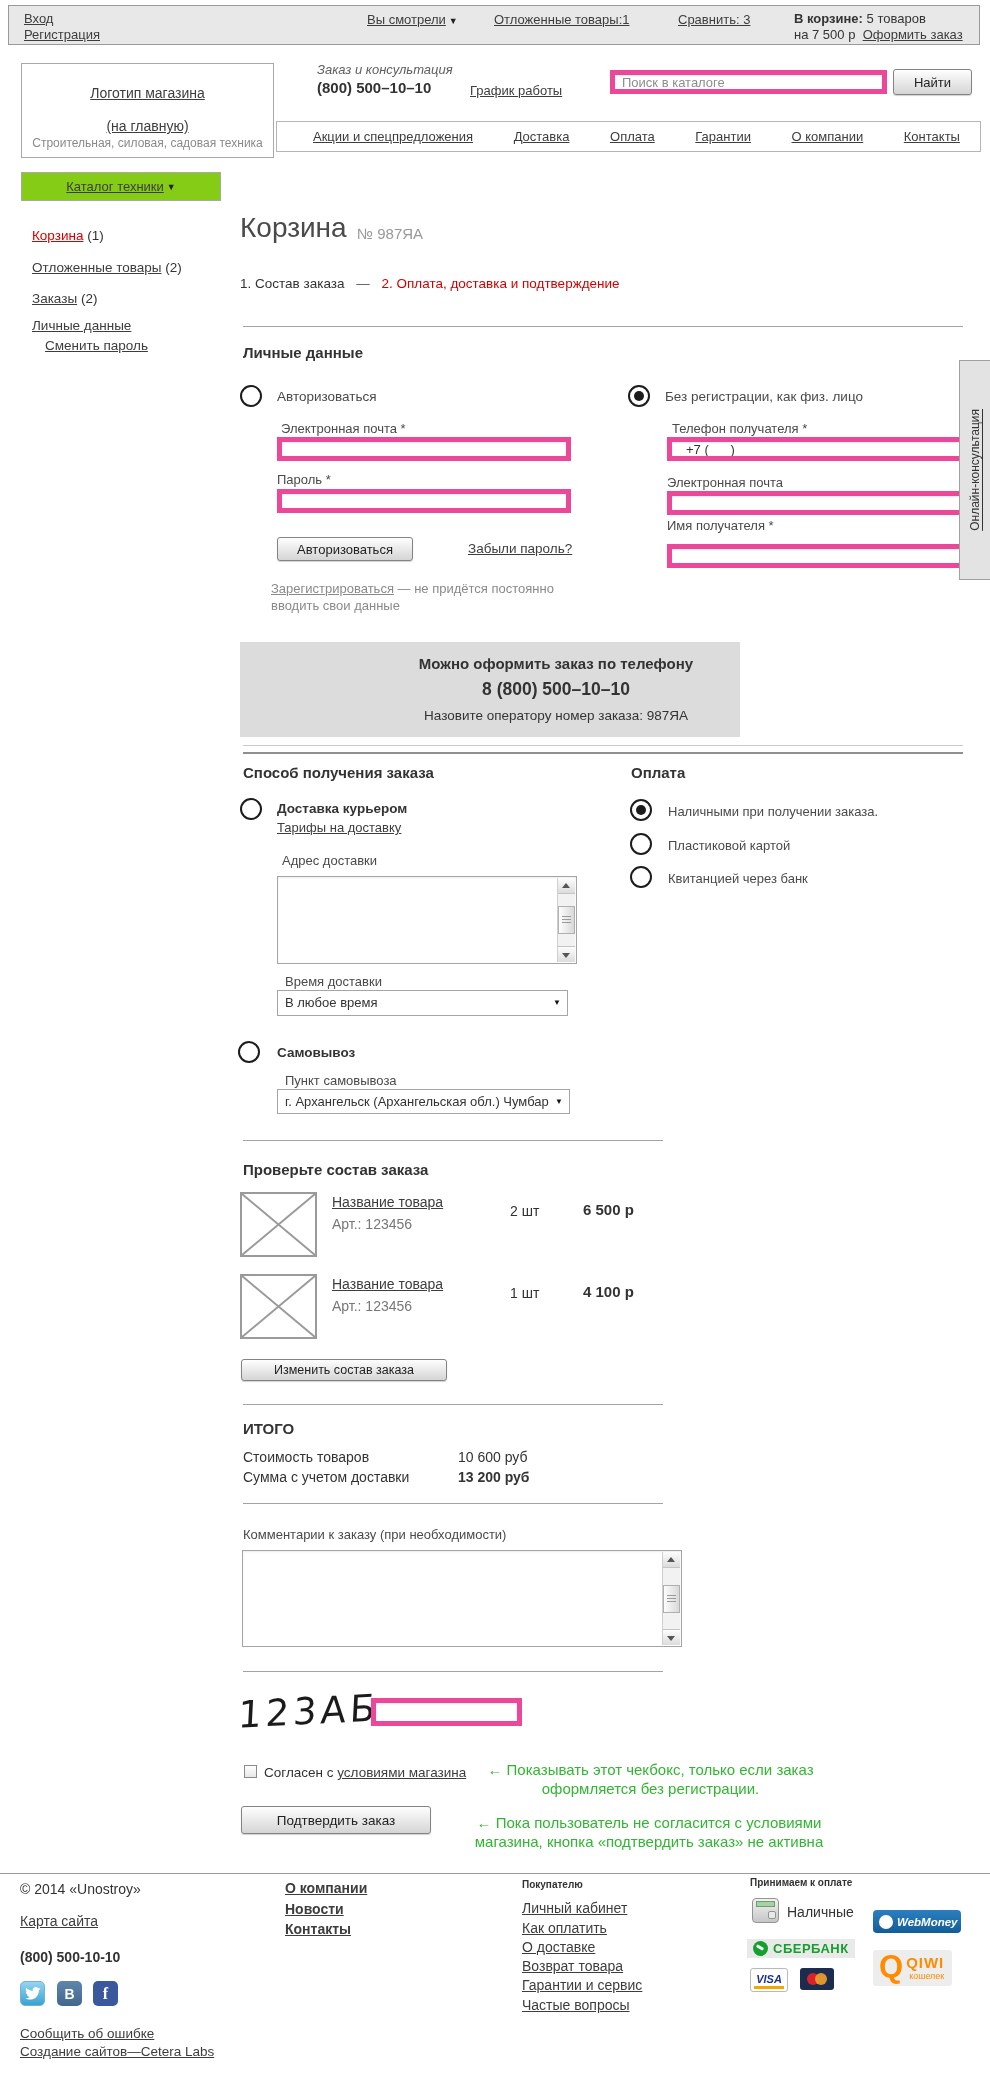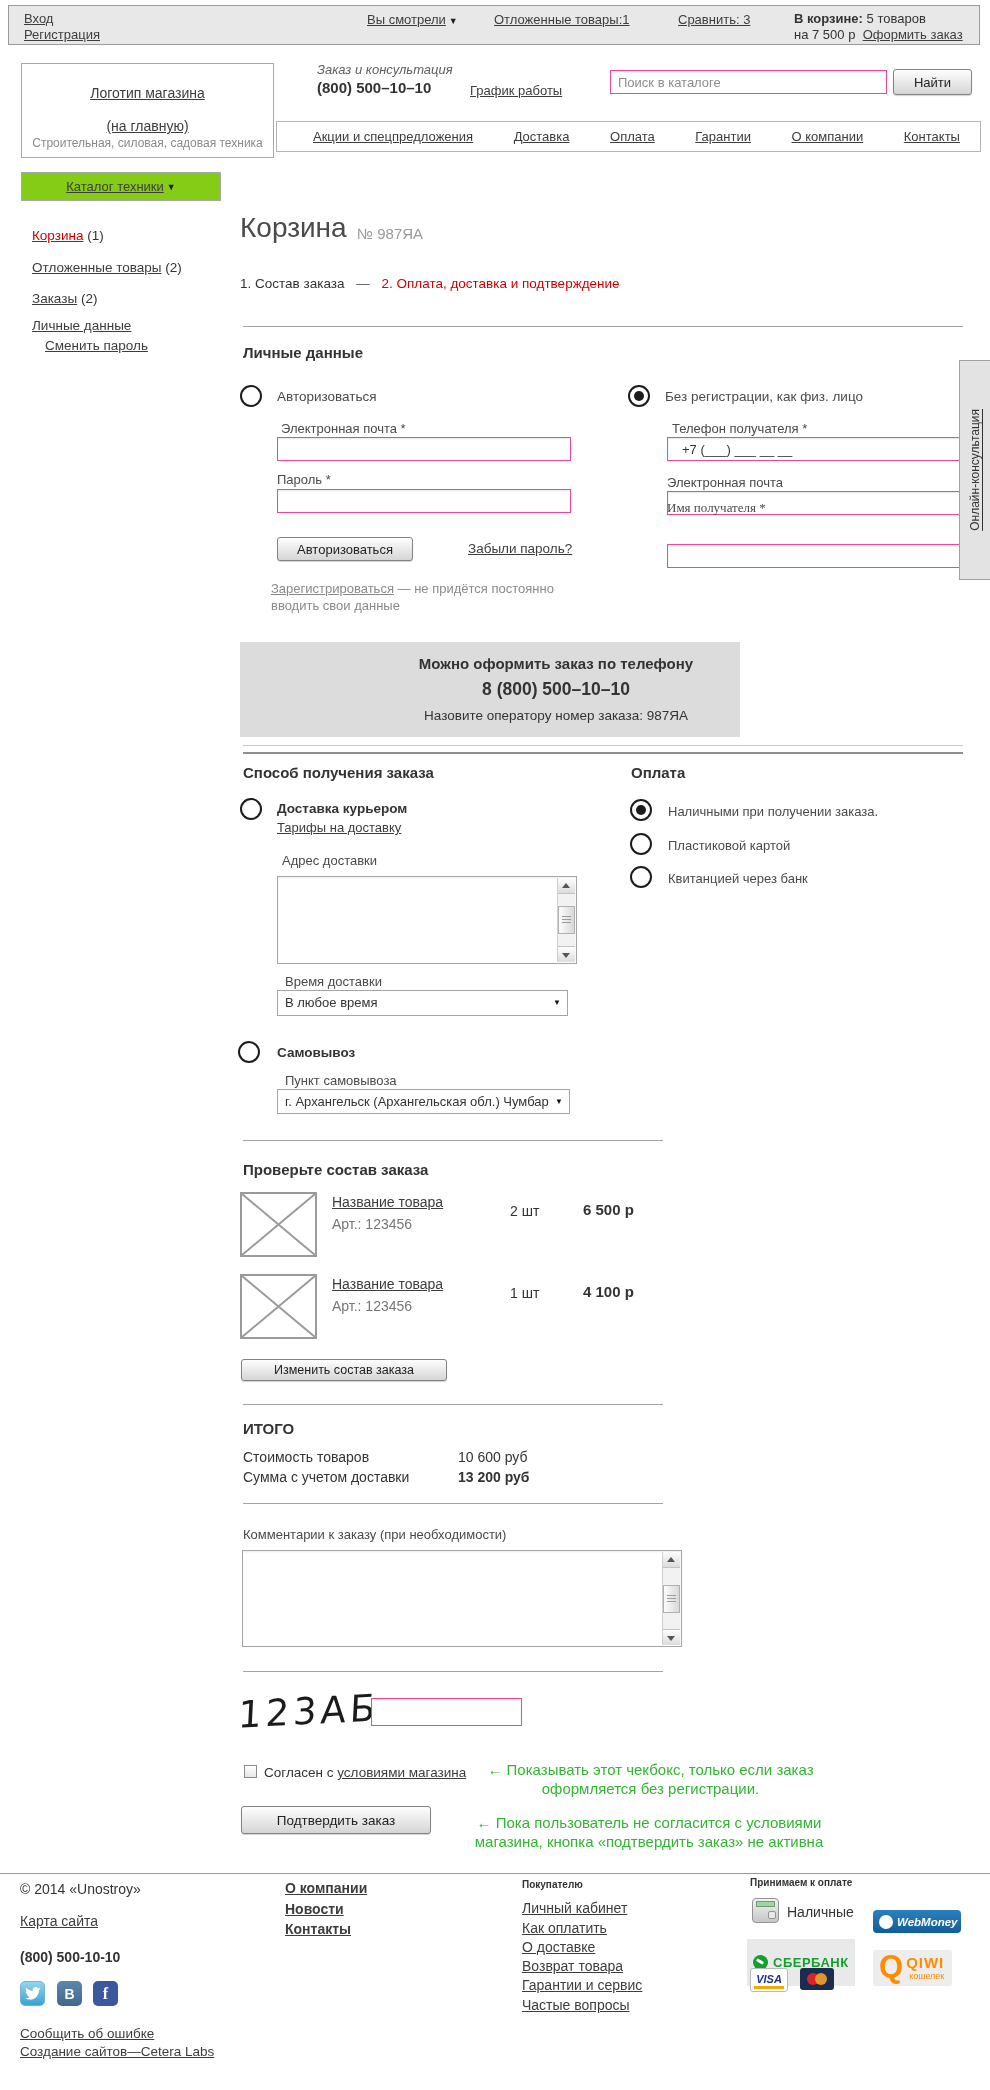--- a/index.html
+++ b/index.html
@@ -15,21 +15,21 @@
   .red{color:#d40000;}
   .hr{position:absolute;height:1px;background:#a3a3a3;}
   .hr-light{background:#c9c9c9;}
   .hr-thick{height:2px;background:#8f8f8f;}
   
   .topbar{position:absolute;left:8px;top:5px;width:972px;height:40px;background:#e8e8e8;border:1px solid #9a9a9a;box-sizing:border-box;}
   .tb-item{position:absolute;font-size:13px;white-space:nowrap;}
   .tri{font-size:9px;color:#222;text-decoration:none;display:inline-block;margin-left:3px;}
   
   .logobox{position:absolute;left:21px;top:63px;width:253px;height:95px;border:1px solid #a8a8a8;box-sizing:border-box;text-align:center;}
-  .input{box-sizing:border-box;border:1px solid #ec4899;background:#fff;font-family:"Liberation Sans",sans-serif;font-size:13px;padding:0 7px;box-shadow:inset 0 1px 2px rgba(0,0,0,.10);color:#333;}
+  .input{box-sizing:border-box;border:5px solid #ec4899;background:#fff;font-family:"Liberation Sans",sans-serif;font-size:13px;padding:0 7px;box-shadow:inset 0 1px 2px rgba(0,0,0,.10);color:#333;}
   .input::placeholder{color:#8d8d8d;}
   .btn{box-sizing:border-box;border:1px solid #838383;border-radius:3px;background:linear-gradient(#fefefe,#d5d5d5);font-size:13px;color:#222;display:flex;align-items:center;justify-content:center;box-shadow:0 1px 1px rgba(0,0,0,.18);cursor:pointer;white-space:nowrap;}
   .navbox{position:absolute;left:276px;top:121px;width:705px;height:31px;border:1px solid #b5b5b5;box-sizing:border-box;display:flex;align-items:center;justify-content:space-between;padding:0 20px 0 36px;}
   .catbtn{position:absolute;left:21px;top:172px;width:200px;height:29px;border:1px solid #a8a8a8;box-sizing:border-box;display:flex;align-items:center;justify-content:center;font-size:13px;cursor:pointer;background:#84cc16;}
   
   .side-item{position:absolute;left:32px;font-size:13.5px;white-space:nowrap;}
   
   .radio{box-sizing:border-box;width:22px;height:22px;border:2px solid #1c1c1c;border-radius:50%;background:#fff;position:absolute;cursor:pointer;}
   .radio.checked::after{content:"";position:absolute;left:4px;top:4px;width:10px;height:10px;border-radius:50%;background:#1c1c1c;}
   .flabel{position:absolute;font-size:13px;color:#4a4a4a;white-space:nowrap;}
@@ -58,21 +58,21 @@
   .consult span{writing-mode:vertical-rl;transform:rotate(180deg);font-size:12px;color:#333;text-decoration:underline;white-space:nowrap;}
   
   .footline{position:absolute;left:0;top:1873px;width:990px;height:1px;background:#9a9a9a;}
   .soc{position:absolute;width:25px;height:25px;border-radius:5px;display:flex;align-items:center;justify-content:center;color:#fff;font-weight:bold;cursor:pointer;box-sizing:border-box;}
   .soc-tw{background:linear-gradient(#96d4f0,#39a2d3);border:1px solid #6fb4d4;}
   .soc-vk{background:linear-gradient(#5e86ab,#43678c);font-size:14px;}
   .soc-fb{background:#3a589b;font-size:16px;font-family:"Liberation Serif",serif;}
   .wallet{position:absolute;left:752px;top:1898px;width:27px;height:25px;border:1px solid #949494;border-radius:4px;background:linear-gradient(#f2f2f2,#c7c7c7);box-sizing:border-box;}
   .wallet .bill{position:absolute;top:2px;left:3px;right:3px;height:6px;background:#a6d3a6;border:1px solid #6d9e6d;box-sizing:border-box;}
   .wallet .flap{position:absolute;bottom:3px;right:2px;width:8px;height:8px;background:#e9e9e9;border:1px solid #949494;border-radius:2px;box-sizing:border-box;}
-  .sber{position:absolute;left:747px;top:1939px;display:flex;align-items:center;background:#e9e9e9;padding:16px 6px;gap:5px;}
+  .sber{position:absolute;left:747px;top:1939px;display:flex;align-items:center;background:#e9e9e9;padding:2px 6px;gap:5px;}
   .sber-c{width:15px;height:15px;border-radius:50%;background:#159f2c;position:relative;flex:none;}
   .sber-c::after{content:"";position:absolute;left:3px;top:5px;width:8px;height:3px;background:#fff;transform:rotate(32deg);border-radius:2px;}
   .sber-t{color:#159f2c;font-weight:bold;font-size:13px;letter-spacing:.5px;}
   .visa{position:absolute;left:750px;top:1968px;width:36px;height:22px;background:#fff;border:1px solid #b9b9b9;border-radius:3px;display:flex;align-items:center;justify-content:center;position:absolute;}
   .visa span{color:#1b338f;font-weight:bold;font-style:italic;font-size:11px;margin-top:-3px;}
   .visa::after{content:"";position:absolute;bottom:2px;left:3px;right:3px;height:3px;background:#f2a900;}
   .mc{position:absolute;left:800px;top:1968px;width:34px;height:22px;background:#1b2c4e;border-radius:3px;}
   .mc::before{content:"";position:absolute;left:7px;top:5px;width:12px;height:12px;border-radius:50%;background:#d9222a;}
   .mc::after{content:"";position:absolute;left:15px;top:5px;width:12px;height:12px;border-radius:50%;background:#ee9f2d;opacity:.92;}
   .wm{position:absolute;left:873px;top:1910px;width:88px;height:23px;background:linear-gradient(#2b7fc0,#135d96);border-radius:4px;display:flex;align-items:center;padding:0 6px;gap:4px;box-sizing:border-box;}
@@ -153,21 +153,21 @@
   <div class="abs fs13" style="left:271px;top:580px;width:305px;color:#8a8a8a;line-height:17px;">
     <span class="glnk">Зарегистрироваться</span><span> — не придётся постоянно вводить свои данные</span>
   </div>
 
   <span class="radio checked" style="left:628px;top:385px;"></span>
   <span class="flabel" style="left:665px;top:389px;font-size:13.5px;">Без регистрации, как физ. лицо</span>
   <span class="flabel" style="left:672px;top:421px;">Телефон получателя *</span>
   <input class="abs input" style="left: 667px; top: 437px; width: 304px; height: 24px; padding-left: 14px;" value="+7 (___) ___ __ __">
   <span class="flabel" style="left:667px;top:475px;">Электронная почта</span>
   <input class="abs input" style="left: 667px; top: 491px; width: 304px; height: 24px;">
-  <span class="flabel" style="left:667px;top:500px;font-family:Liberation Serif, serif;">Имя получателя *</span>
+  <span class="flabel" style="left:667px;top:518px;">Имя получателя *</span>
   <input class="abs input" style="left: 667px; top: 544px; width: 304px; height: 24px;">
 
   <div class="phonebox">
     <div class="b" style="font-size:15px;">Можно оформить заказ по телефону</div>
     <div class="b" style="font-size:17.5px;margin-top:7px;">8 (800) 500–10–10</div>
     <div style="font-size:13.5px;margin-top:8px;">Назовите оператору номер заказа: 987ЯА</div>
   </div>
   <div class="hr hr-light" style="left:243px;top:745px;width:720px;"></div>
   <div class="hr hr-thick" style="left:243px;top:752px;width:720px;"></div>
 

